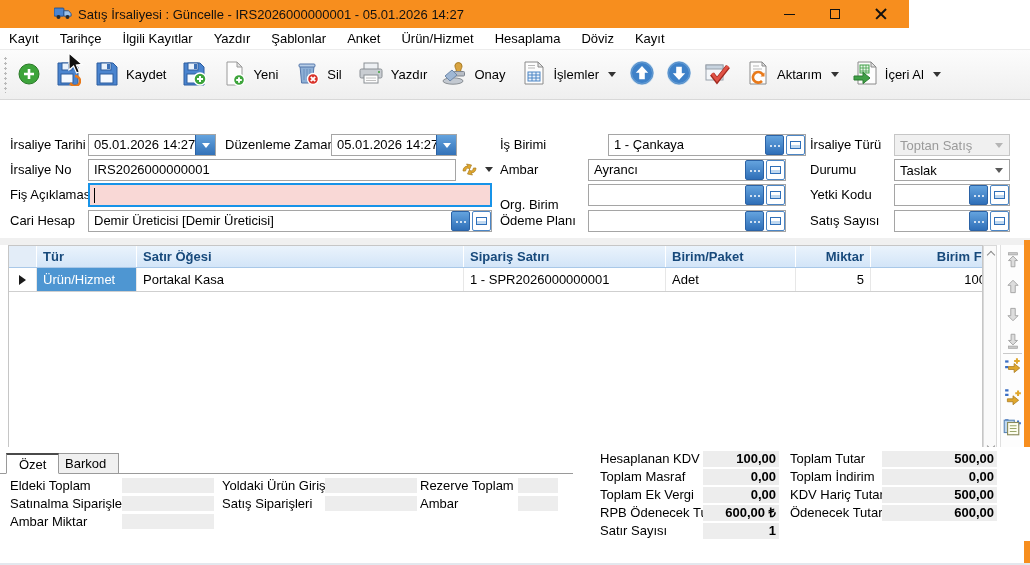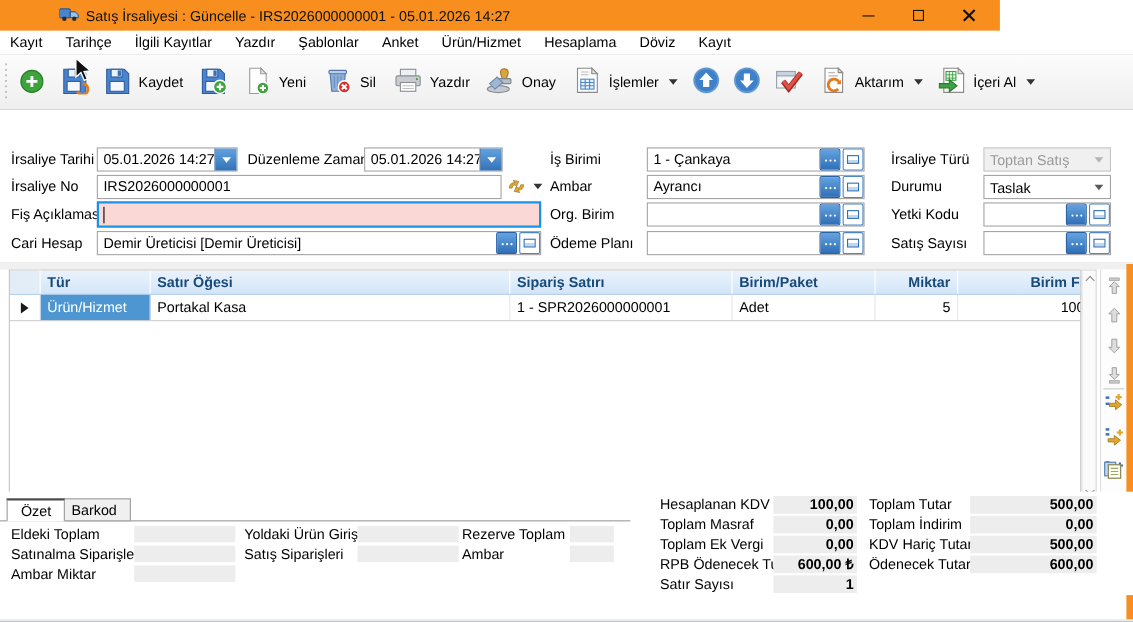--- a/index.html
+++ b/index.html
@@ -314,36 +314,36 @@
     <div class="lbl" style="left:10px;top:84px">Cari Hesap</div>
     <div class="fld" style="left:88px;top:84px;width:404px">
       <span class="val">Demir Üreticisi [Demir Üreticisi]</span>
       <span class="dotsbtn"></span>
       <span class="kbbtn">
           <i></i>
         </span>
     </div>
 
     <div class="lbl" style="left:500px;top:8px">İş Birimi</div>
-    <div class="fld" style="left:588px;top:8px;width:198px">
+    <div class="fld" style="left:608px;top:8px;width:198px">
       <span class="val">1 - Çankaya</span>
       <span class="dotsbtn"></span>
       <span class="kbbtn">
           <i></i>
         </span>
     </div>
     <div class="lbl" style="left:500px;top:33px">Ambar</div>
     <div class="fld" style="left:588px;top:33px;width:198px">
       <span class="val">Ayrancı</span>
       <span class="dotsbtn"></span>
       <span class="kbbtn">
           <i></i>
         </span>
     </div>
-    <div class="lbl" style="left:500px;top:58px">Org. Birim</div>
+    <div class="lbl" style="left:500px;top:68px">Org. Birim</div>
     <div class="fld" style="left:588px;top:58px;width:198px">
       <span class="val"></span>
       <span class="dotsbtn"></span>
       <span class="kbbtn">
           <i></i>
         </span>
     </div>
     <div class="lbl" style="left:500px;top:84px">Ödeme Planı</div>
     <div class="fld" style="left:588px;top:84px;width:198px">
       <span class="val"></span>

